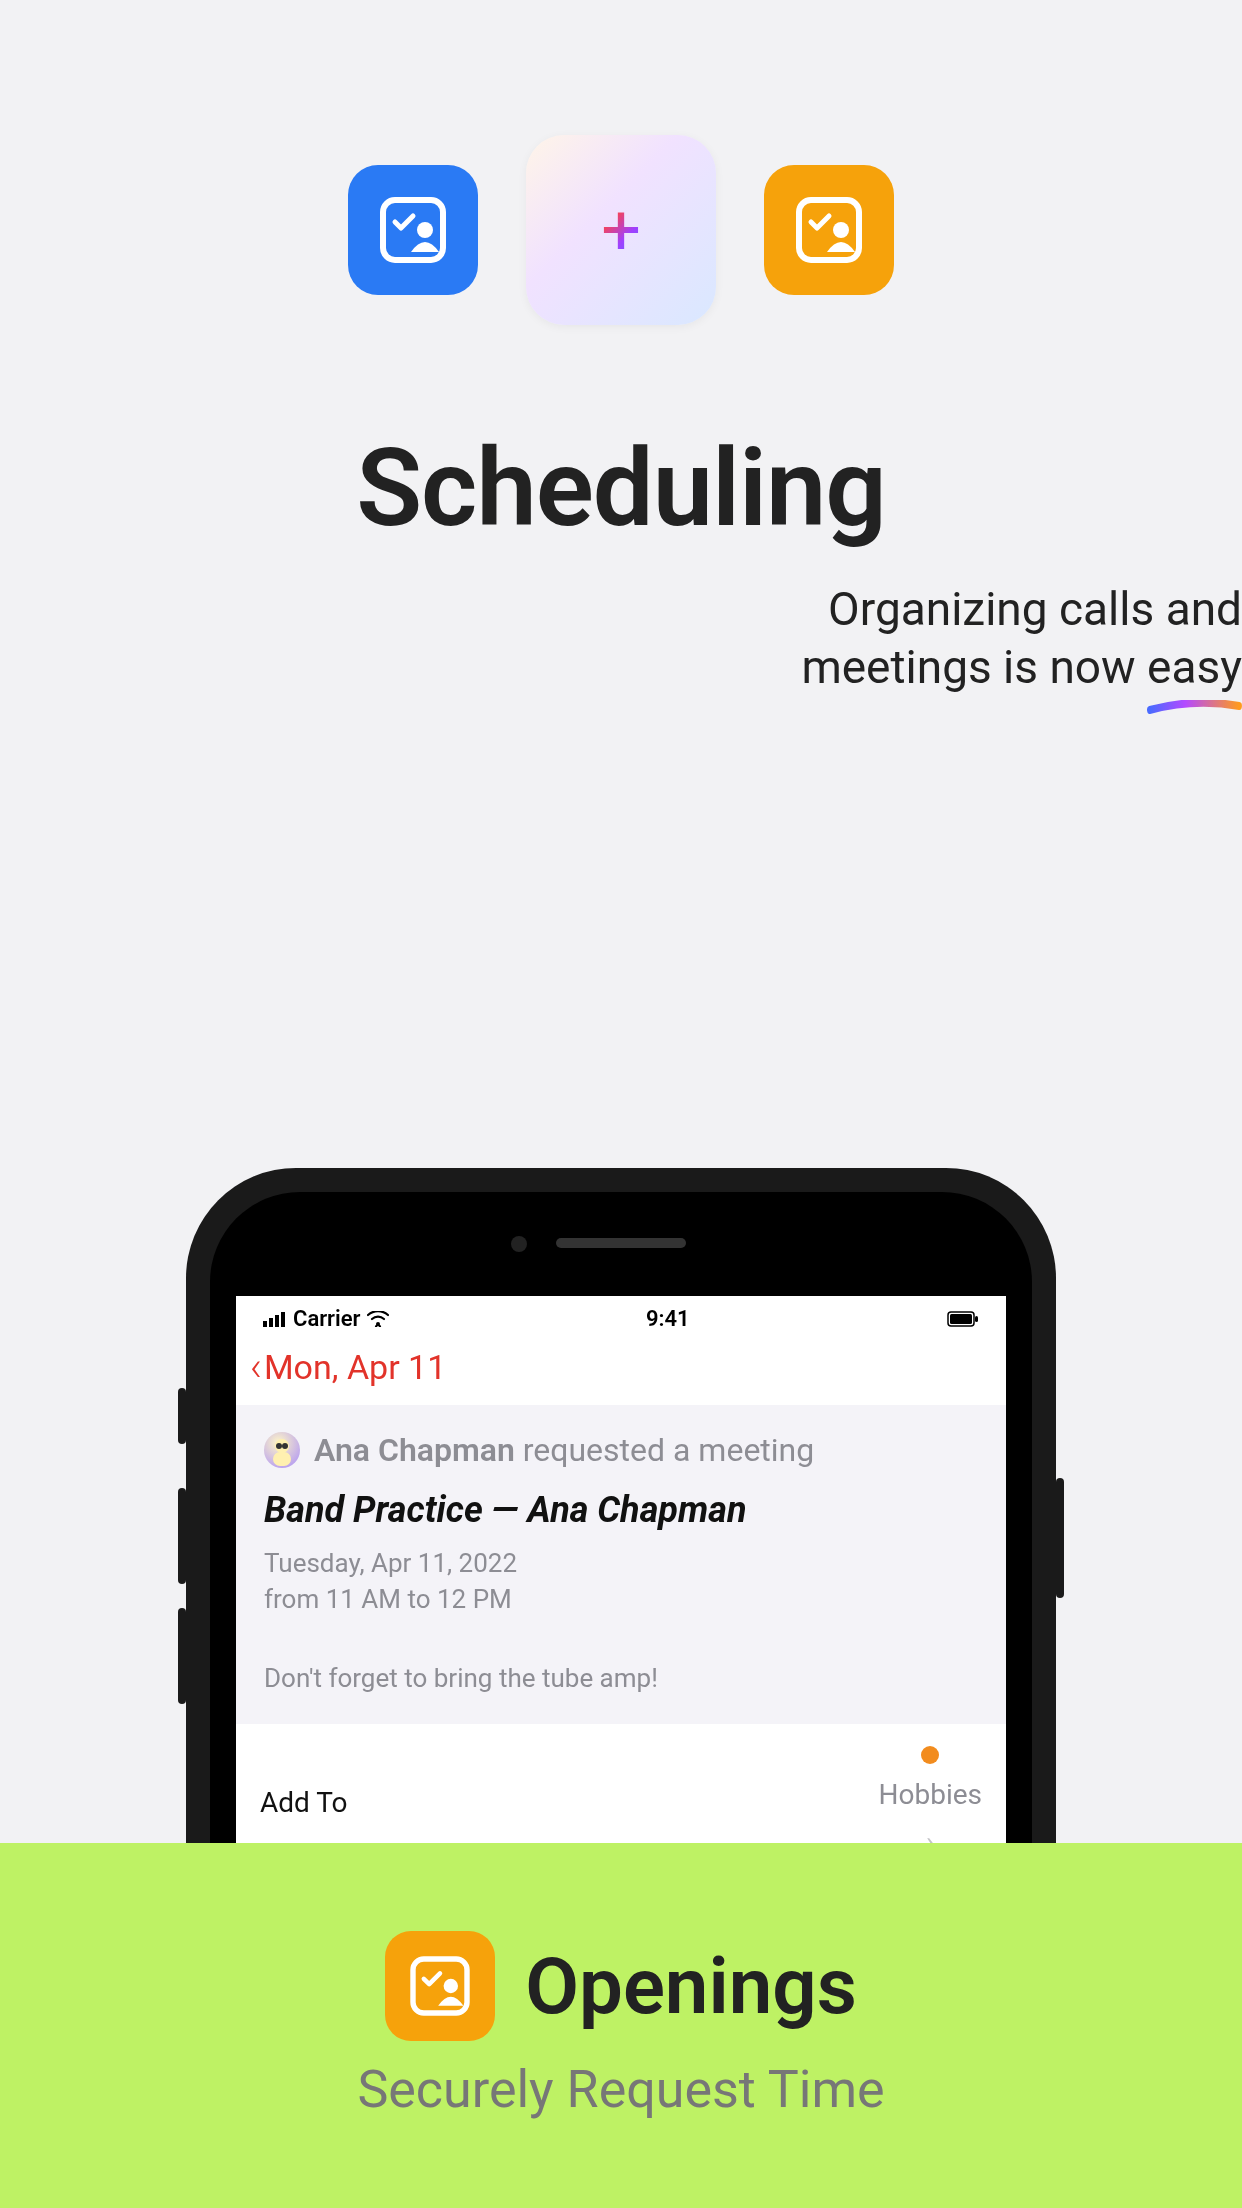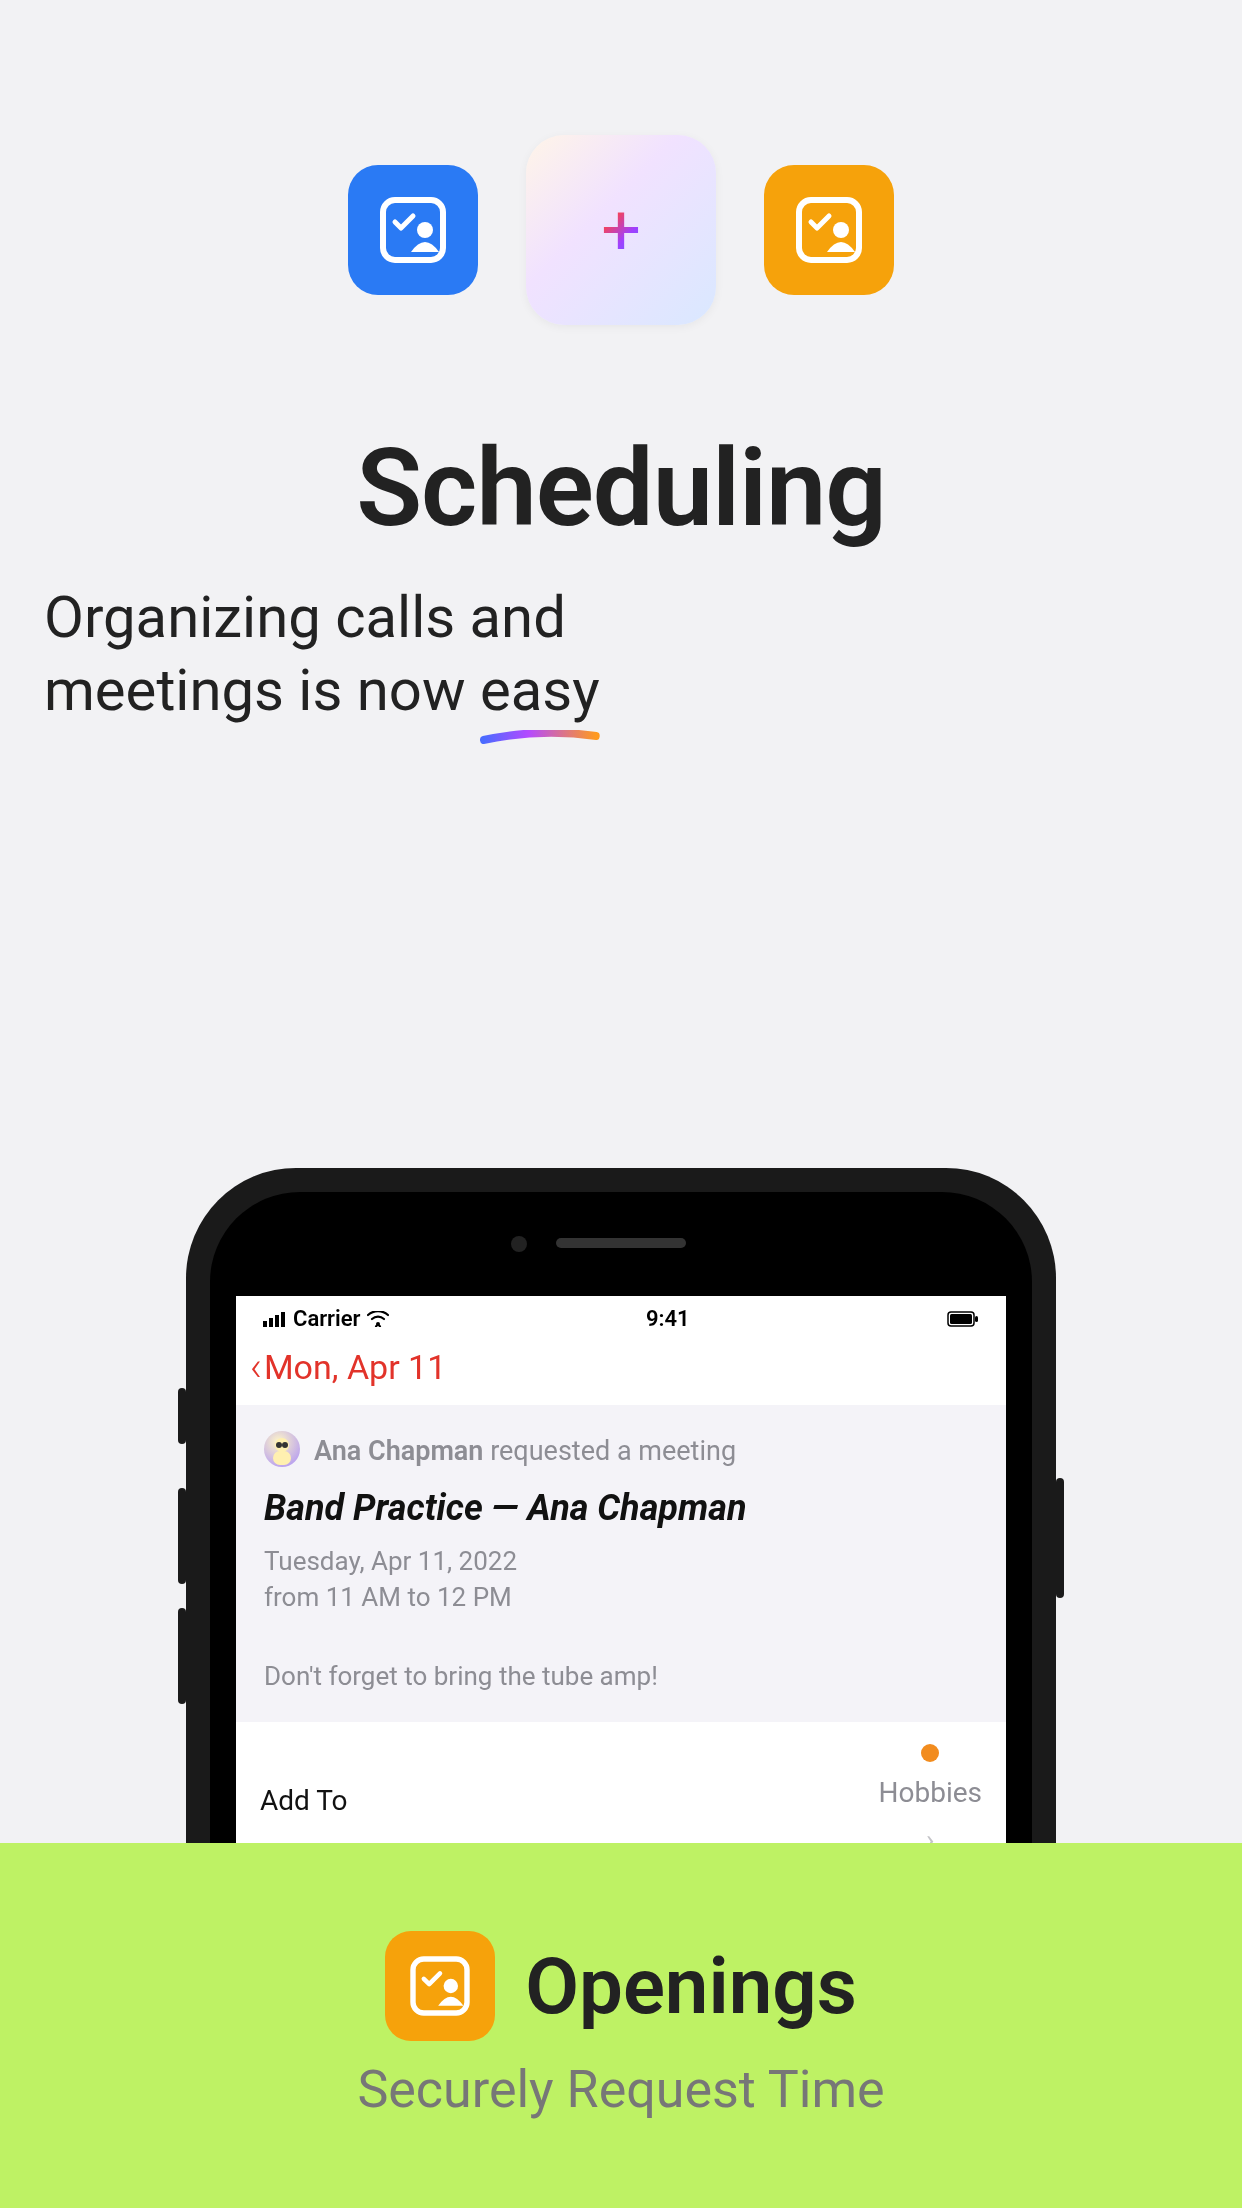--- a/index.html
+++ b/index.html
@@ -51,22 +51,22 @@
 
   .hero-title {
     text-align: center;
     font-size: 108px;
     font-weight: 600;
     color: #222;
     margin-top: 100px;
     letter-spacing: -1px;
   }
   .hero-sub {
-    text-align: left;
-    font-size: 58px;
+    text-align: right;
+    font-size: 46px;
     color: #222;
     margin-top: 30px;
     line-height: 1.25;
     font-weight: 400;
     padding-left: 44px;
   }
   .hero-sub .easy-wrap {
     position: relative;
     display: inline-block;
   }
@@ -172,23 +172,23 @@
     font-weight: 300;
   }
 
   
   .card {
     background: #f4f3f8;
     padding: 26px 28px 28px;
   }
   .card-requester {
     display: flex;
-    align-items: flex-end;
+    align-items: center;
     gap: 14px;
-    font-size: 27px;
+    font-size: 32px;
     color: #8d8d94;
     margin-bottom: 20px;
   }
   .card-requester .name { font-weight: 600; color: #8d8d94; }
   .avatar-small {
     width: 36px;
     height: 36px;
     border-radius: 50%;
     background: radial-gradient(circle at 40% 30%, #fff6c7, #a78bfa);
     display: flex;

